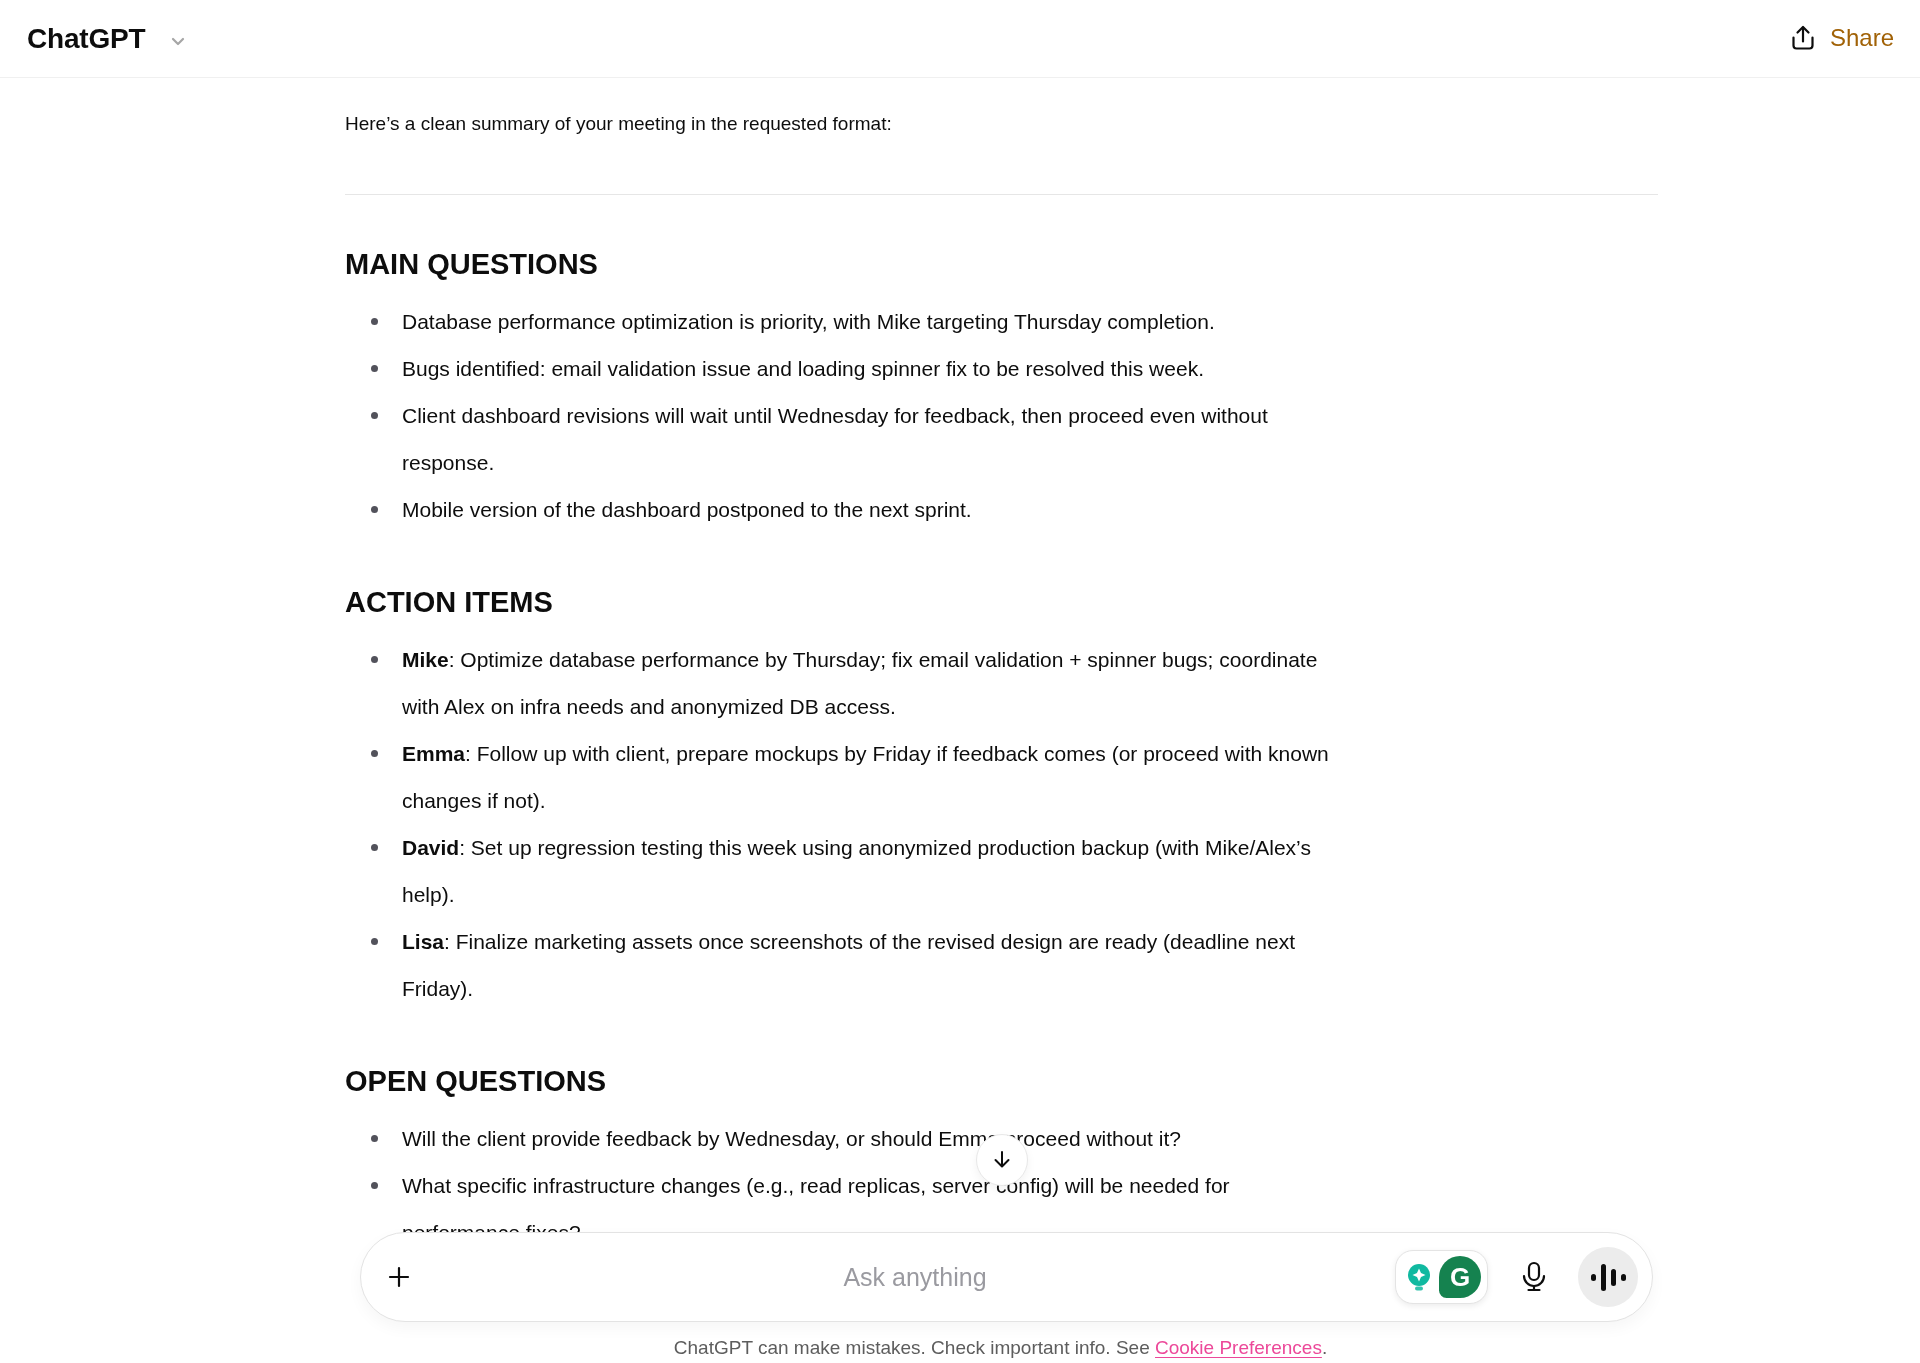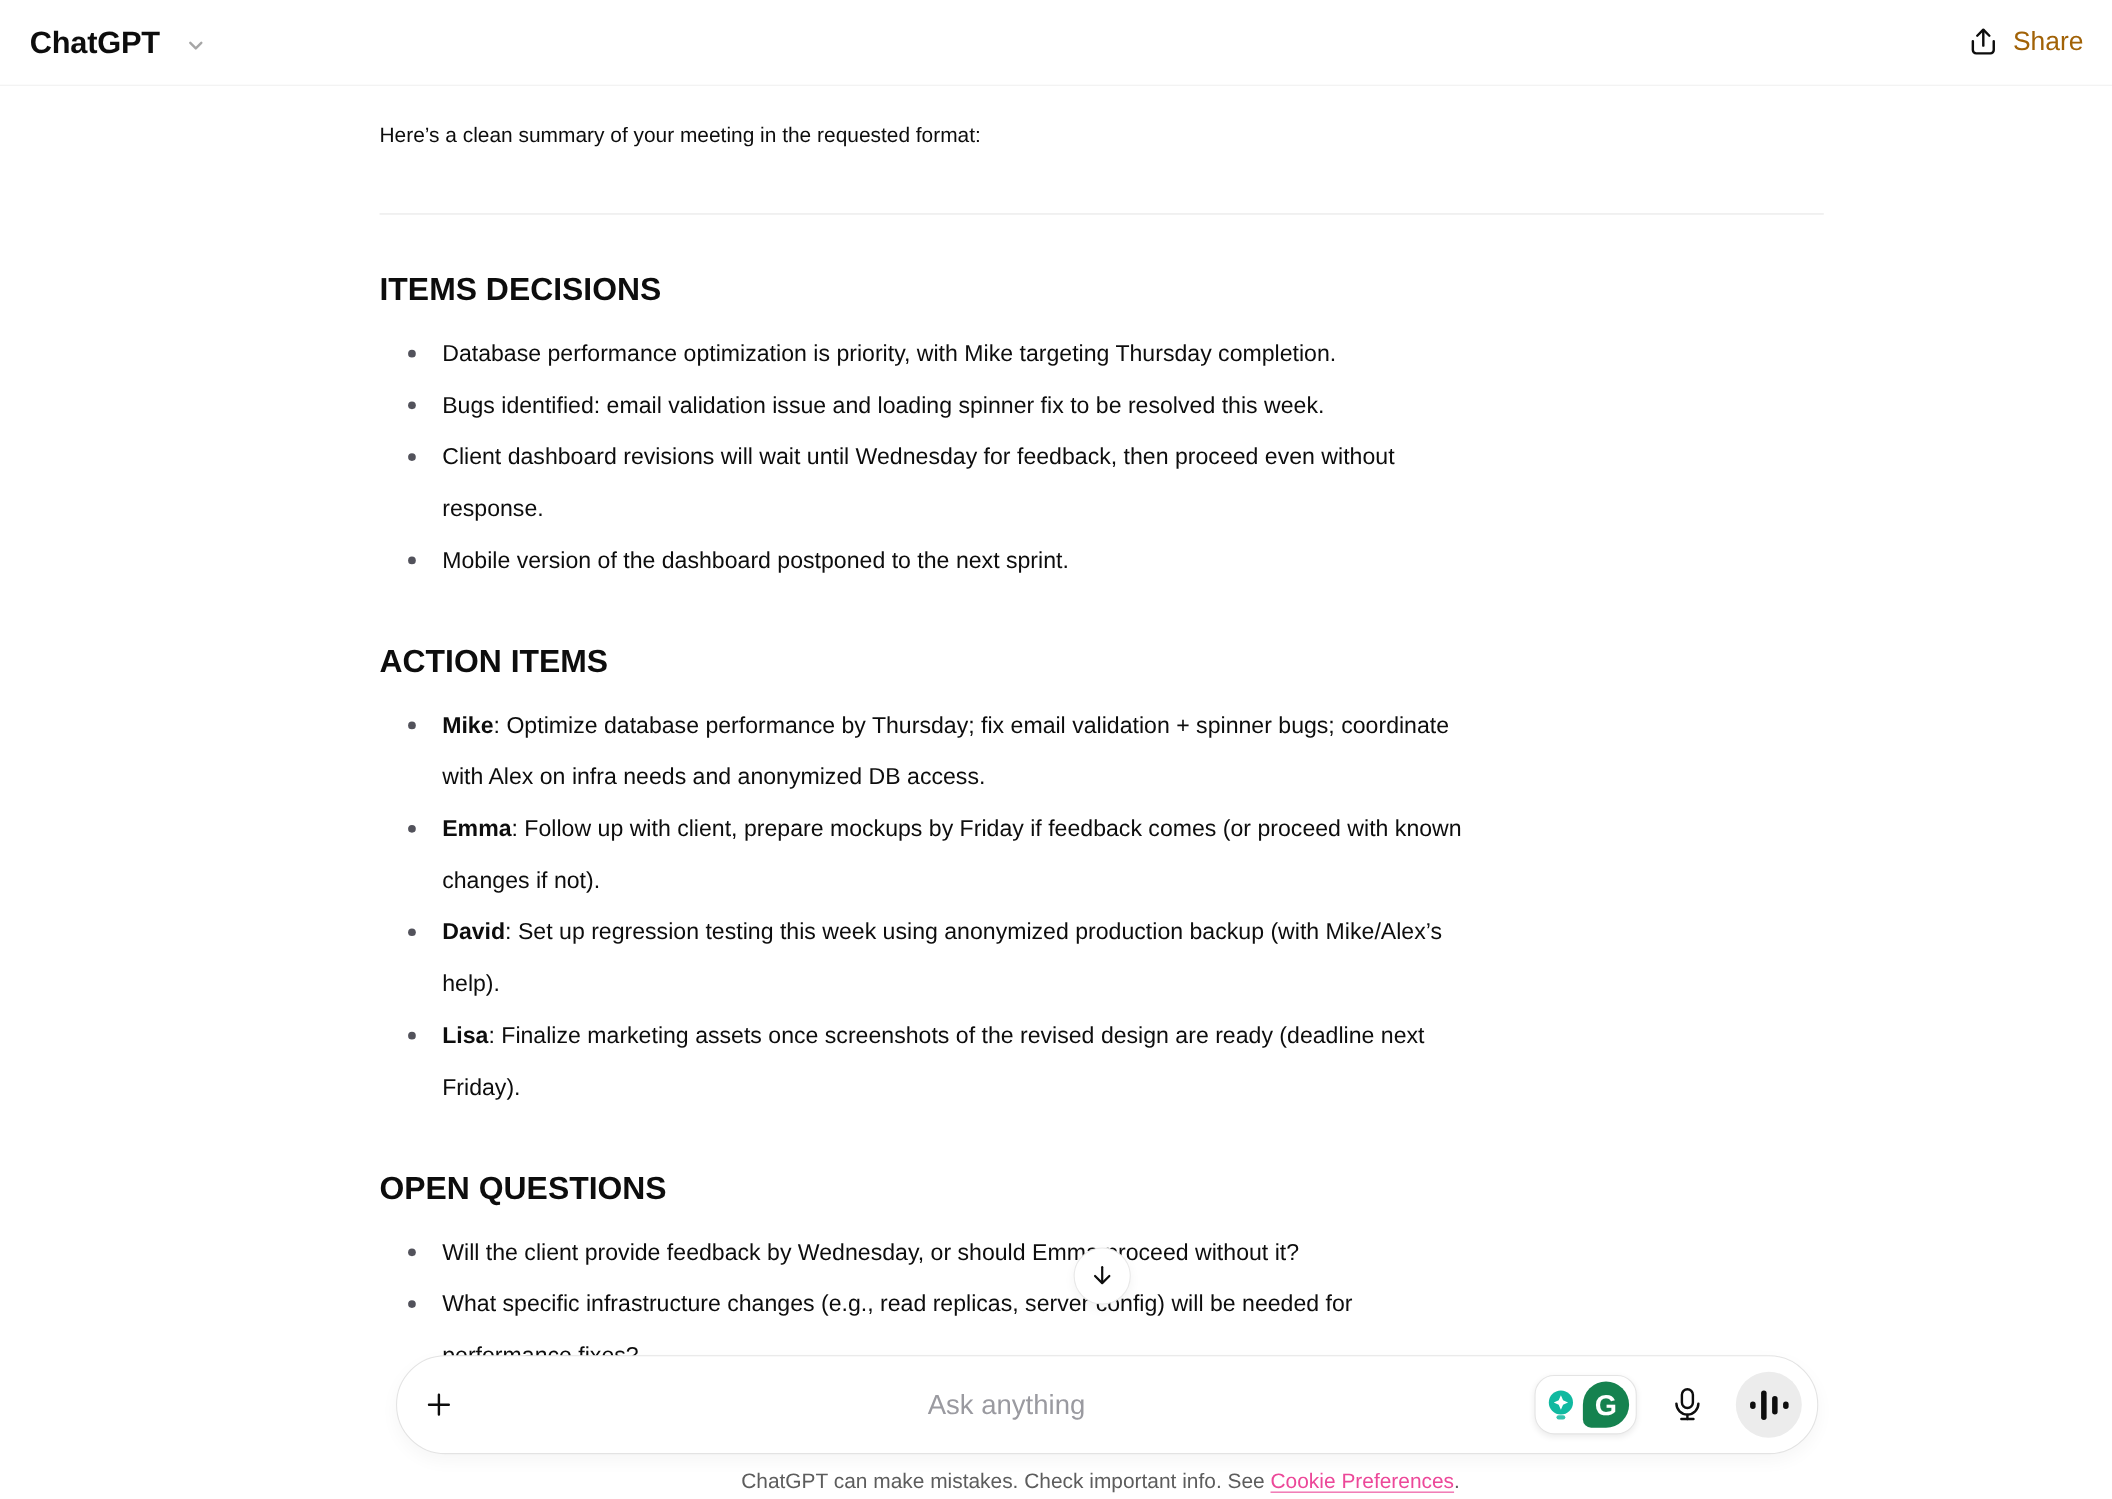--- a/index.html
+++ b/index.html
@@ -171,21 +171,21 @@
       </svg>
     </span>
     <span>Share</span>
   </button>
 </header>
 
 <main class="content">
   <p class="intro">Here’s a clean summary of your meeting in the requested format:</p>
   <hr class="divider">
 
-  <h2 class="section-title">ITEMS DECISIONS</h2>
+  <h2 class="section-title">MAIN QUESTIONS</h2>
   <ul class="bullets">
     <li><span class="item-text">Database performance optimization is priority, with Mike targeting Thursday completion.</span></li>
     <li><span class="item-text">Bugs identified: email validation issue and loading spinner fix to be resolved this week.</span></li>
     <li><span class="item-text">Client dashboard revisions will wait until Wednesday for feedback, then proceed even without
 response.</span></li>
     <li><span class="item-text">Mobile version of the dashboard postponed to the next sprint.</span></li>
   </ul>
 
   <h2 class="section-title">ACTION ITEMS</h2>
   <ul class="bullets">

